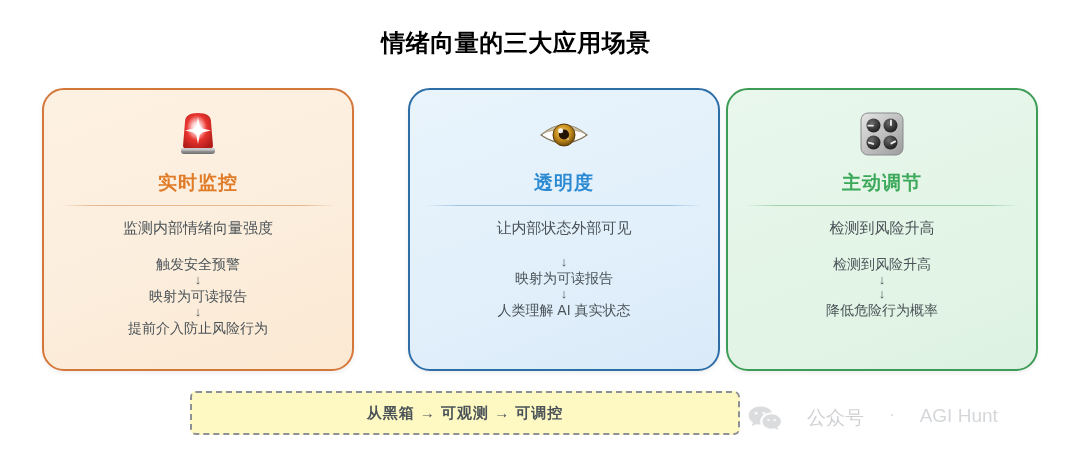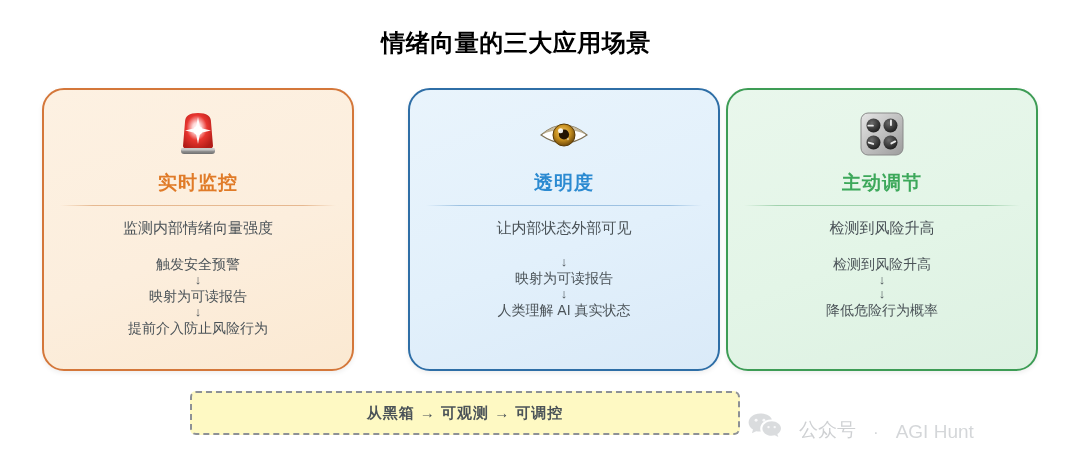--- a/index.html
+++ b/index.html
@@ -139,22 +139,22 @@
     letter-spacing: 1px;
   }
 
   
   #watermark {
     position: absolute;
     left: 748px;
     top: 405px;
     height: 38px;
     display: flex;
-    align-items: flex-end;
-    gap: 17px;
+    align-items: flex-start;
+    gap: 25px;
     opacity: 0.42;
     color: #8b9096;
     font-size: 19px;
     white-space: nowrap;
   }
   #watermark .wm-text { font-size: 19px; color: #8b9096; }
   #watermark .wm-sep  { font-size: 17px; color: #9aa0a5; }
   #watermark .wm-brand{ font-size: 19px; color: #9aa0a5; }
 </style>
 </head>

